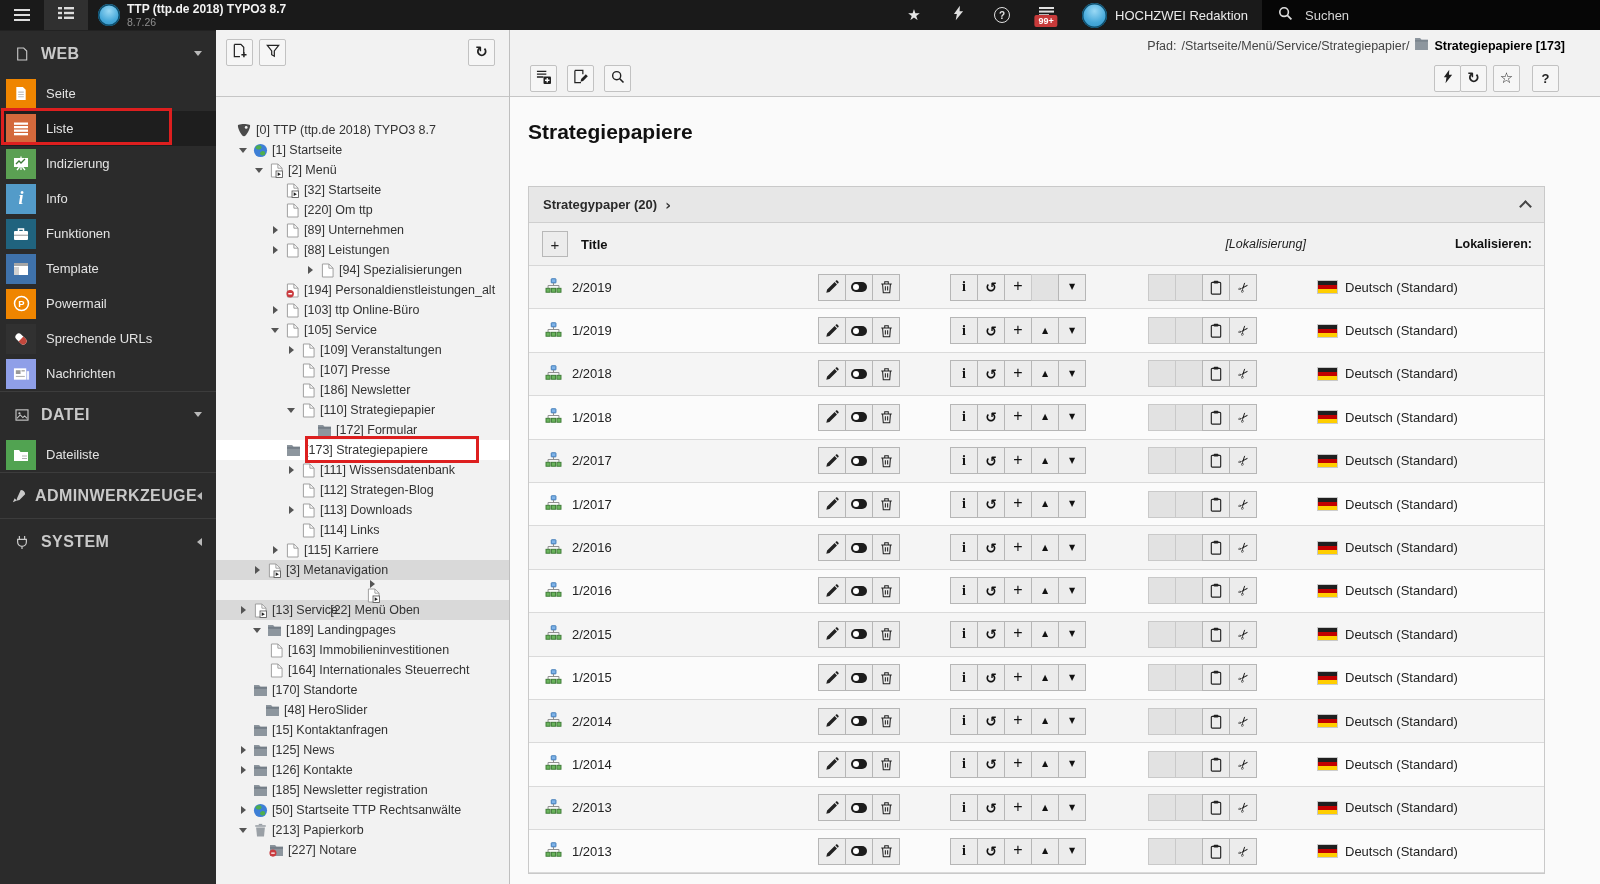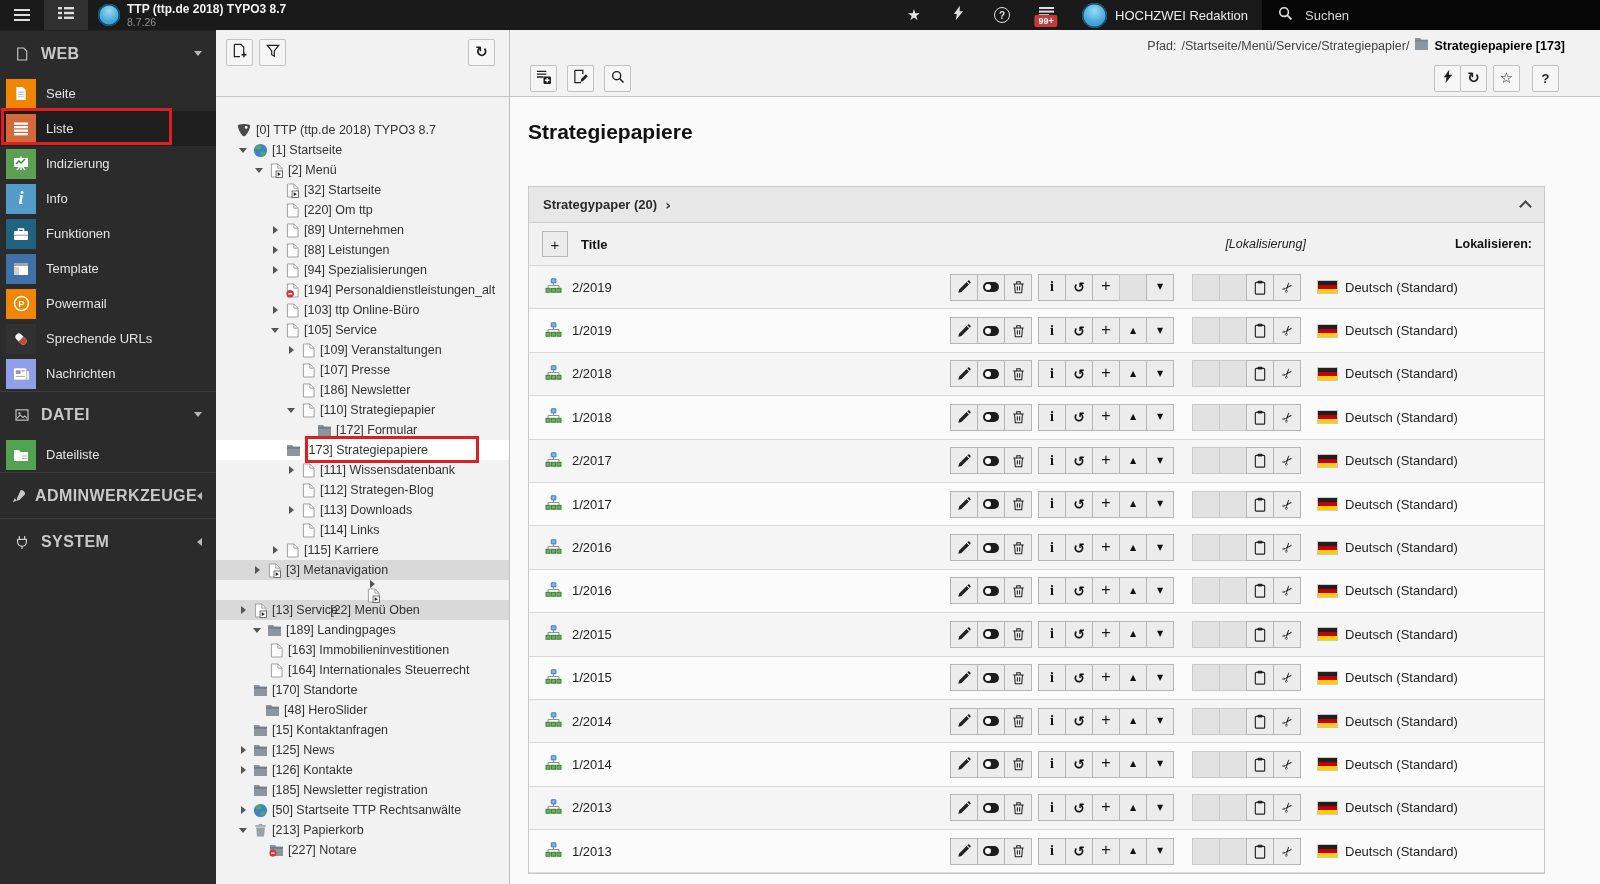--- a/index.html
+++ b/index.html
@@ -96,21 +96,21 @@
     transform:rotate(45deg); margin-top:4px; }
   .rgrid { display:grid; grid-template-columns:1fr 88px 146px 122px 238px; align-items:center; }
   .col-header { height:43px; background:#f1f1f1; border-bottom:1px solid #d7d7d7; }
   .col-title-cell { display:flex; align-items:center; padding-left:13px; gap:13px; grid-column:1; }
   .plus-btn { width:26px; height:26px; background:#ececec; border:1px solid #b8b8b8; font-size:15px;
     display:flex; align-items:center; justify-content:center; color:#222; }
   .col-name { font-weight:bold; font-size:13px; color:#111; }
   .col-loc { grid-column:4; justify-self:end; font-style:italic; font-size:12.5px; color:#222; }
   .col-localize { grid-column:5; justify-self:end; padding-right:12px; font-weight:bold; font-size:12.5px; color:#111; }
 
-  .trow { height:43.4px; border-bottom:1px solid #dadada; background:#fbfbfb; }
+  .trow { height:43.4px; border-bottom:1px solid #dadada; background:#fbfbfb;gap:44px; }
   .trow.shade { background:#f5f5f5; }
   .t-cell { display:flex; align-items:center; padding-left:16px; gap:10px; font-size:13px; color:#222; }
   .agroup { display:flex; }
   .g3pad { padding-left:8px; }
   .abtn { width:28px; height:27px; background:#ececec; border:1px solid #b6b6b6; display:flex; align-items:center;
     justify-content:center; margin-left:-1px; }
   .agroup .abtn:first-child, .agroup .acell:first-child { margin-left:0; }
   .acell { width:28px; height:27px; background:#e2e2e2; border:1px solid #c9c9c9; margin-left:-1px; }
   .i-toggle { width:16px; height:10px; background:#1c1c1c; border-radius:5px; position:relative; display:inline-block; }
   .i-toggle::after { content:""; position:absolute; left:2px; top:2px; width:6px; height:6px; border-radius:50%; background:#fff; }
@@ -425,21 +425,21 @@
           <span class="tarr-c"></span>
         </span>
         <span class="ticon">
           <svg width="13" height="15" viewBox="0 0 14 16">
             <path d="M1.5 1h7L13 5.5V15H1.5z" fill="#fff" stroke="#999"></path>
             <path d="M8.5 1v4.5H13" fill="none" stroke="#999"></path>
           </svg>
         </span>
         <span class="tlabel">[88] Leistungen</span>
       </div>
-      <div class="tree-row" style="padding-left: 54px;">
+      <div class="tree-row" style="padding-left: 54px; margin-left: 35px;">
         <span class="tarr">
           <span class="tarr-c"></span>
         </span>
         <span class="ticon">
           <svg width="13" height="15" viewBox="0 0 14 16">
             <path d="M1.5 1h7L13 5.5V15H1.5z" fill="#fff" stroke="#999"></path>
             <path d="M8.5 1v4.5H13" fill="none" stroke="#999"></path>
           </svg>
         </span>
         <span class="tlabel">[94] Spezialisierungen</span>

